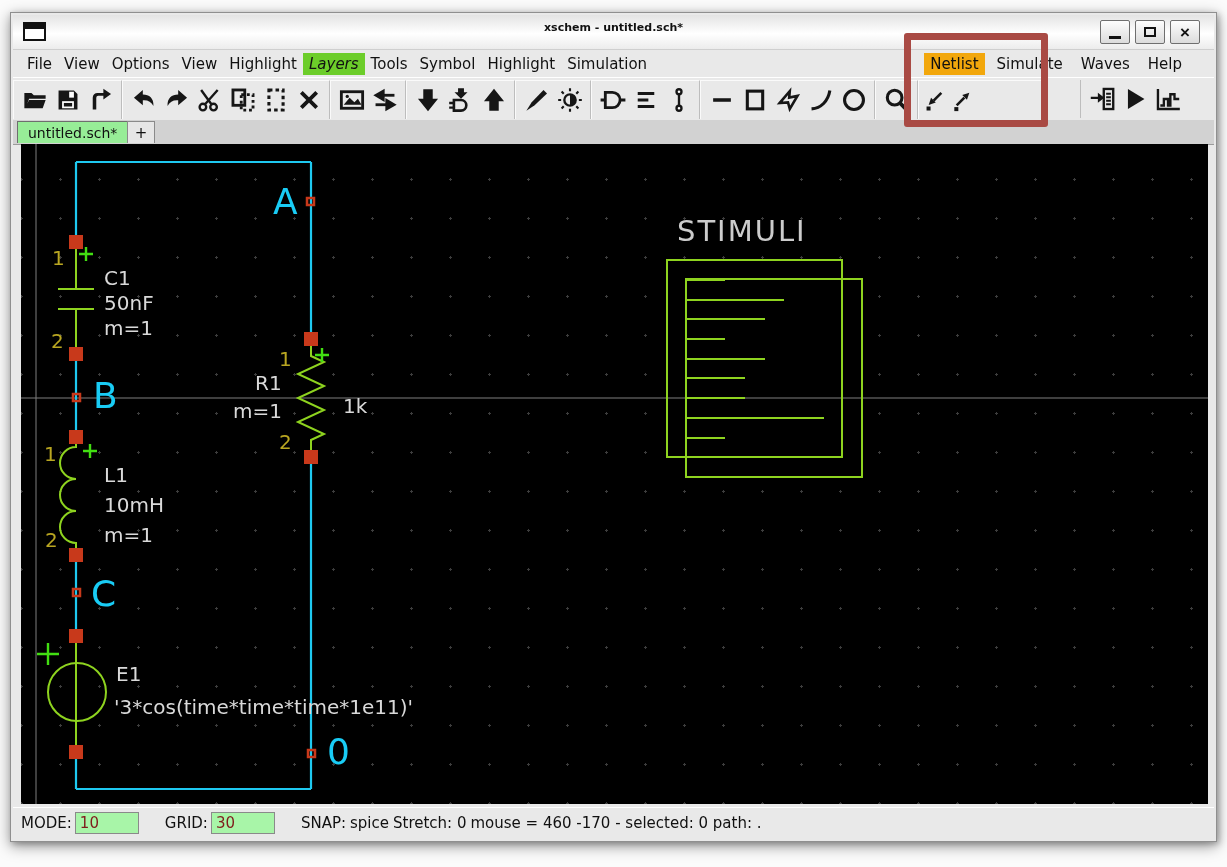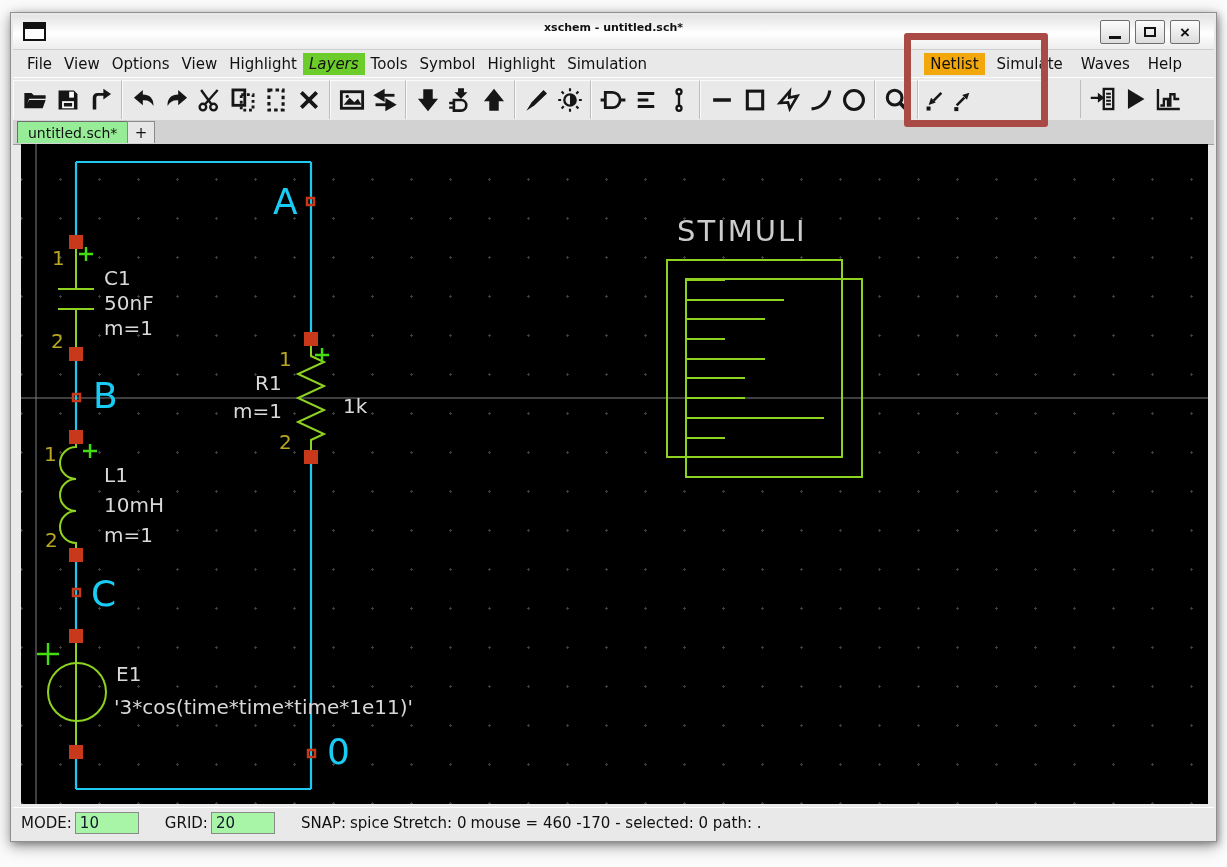--- a/index.html
+++ b/index.html
@@ -107,21 +107,21 @@
   text.stimtext{fill:var(--stimuli_text);font-size:29px;font-family:"DejaVu Sans",sans-serif;letter-spacing:2px;}
   
   .statusbar{
     position:absolute;left:2px;bottom:3px;right:2px;height:30px;
     background:#e9e9e9;display:flex;align-items:center;
     font-size:15px;color:#111;border-top:1px solid #fff;
   }
   .sb-label{margin-left:8px;white-space:pre;}
   .sb-field{
     background:var(--field_green);border:1px solid #8a8a8a;
-    height:22px;width:64px;margin-left:3px;font-size:15px;color:#0f172a;
+    height:22px;width:64px;margin-left:3px;font-size:15px;color:#7f1d1d;
     display:flex;align-items:center;padding-left:4px;box-sizing:border-box;
   }
   .sb-gap{width:18px;}
   .sb-text{margin-left:4px;white-space:pre;}
   
   .annotation-box{
     position:absolute;left:893px;top:20px;width:130px;height:80px;
     border:7px solid var(--annotation_red);border-radius:3px;z-index:60;
   }
 </style>
@@ -540,21 +540,21 @@
         </g>
       </g>
     </svg>
   </div>
 
   <div class="statusbar">
     <span class="sb-label">MODE:</span>
     <span class="sb-field">10</span>
     <span class="sb-gap"></span>
     <span class="sb-label">GRID:</span>
-    <span class="sb-field">20</span>
+    <span class="sb-field">30</span>
     <span class="sb-gap"></span>
     <span class="sb-label">SNAP:</span>
     <span class="sb-text">spice</span>
     <span class="sb-text">Stretch: 0</span>
     <span class="sb-text">mouse = 460 -170 - selected: 0 path: .</span>
   </div>
 
   <div class="annotation-box"></div>
 </div>
 

